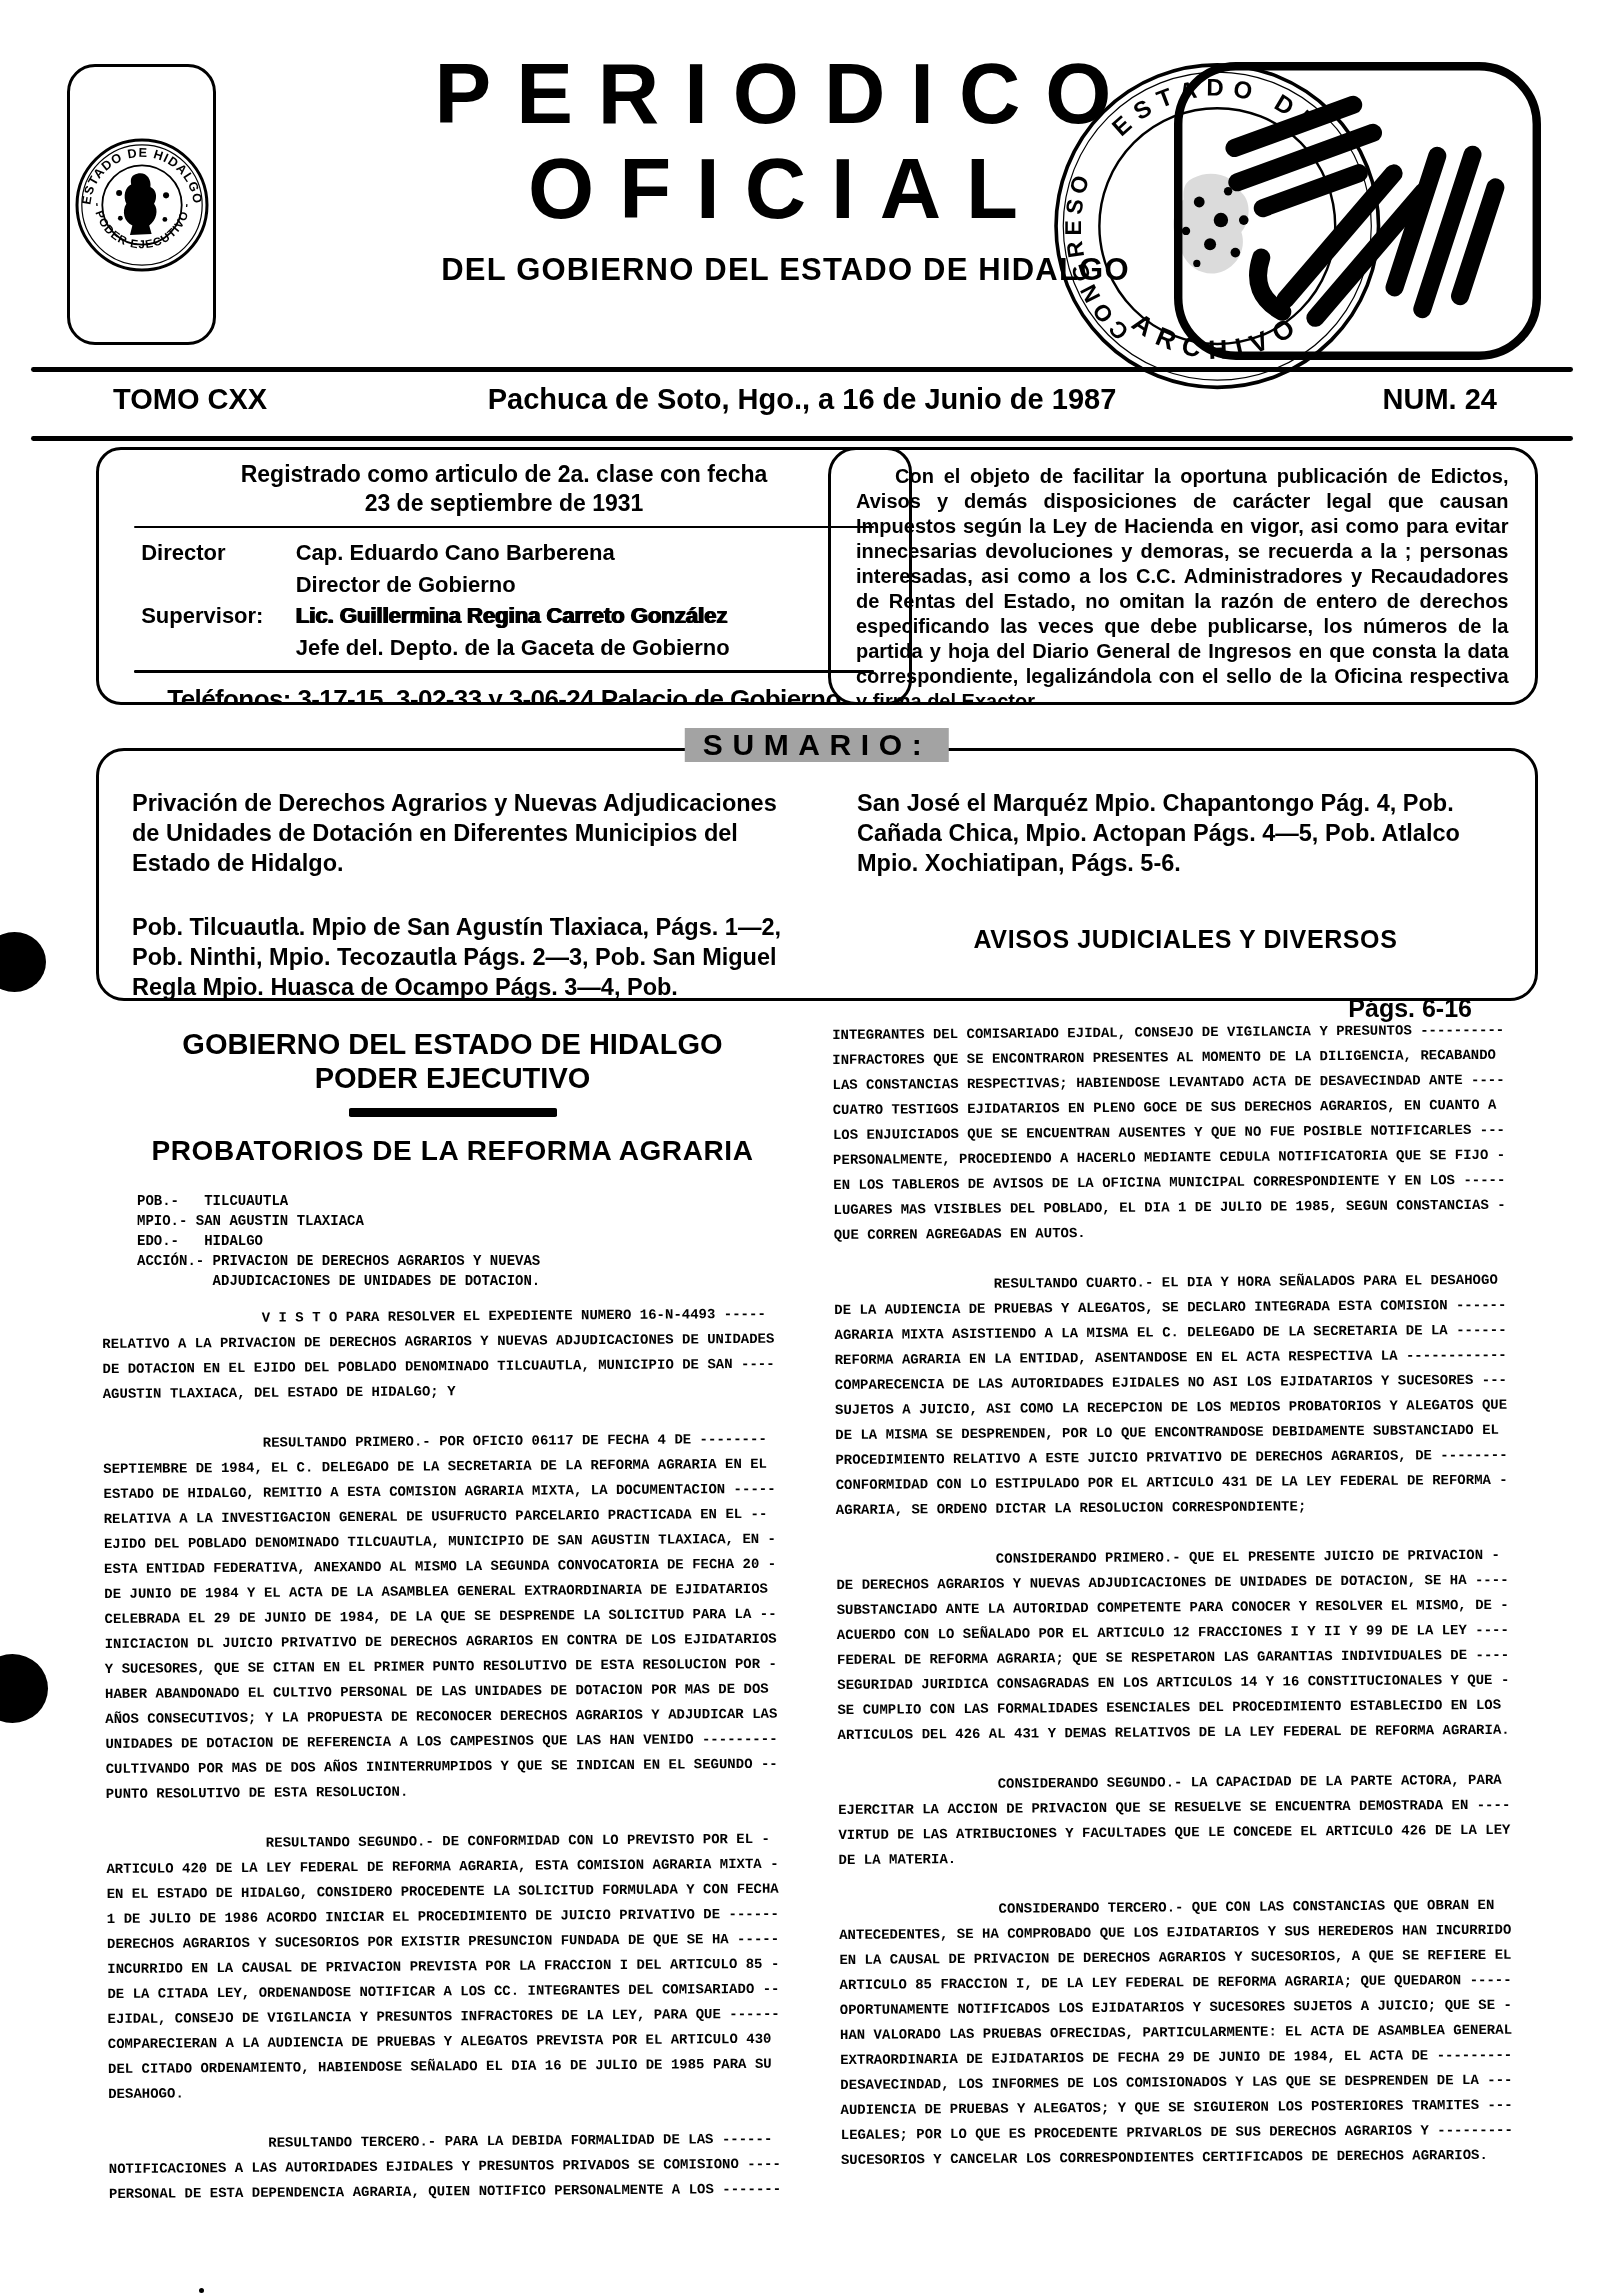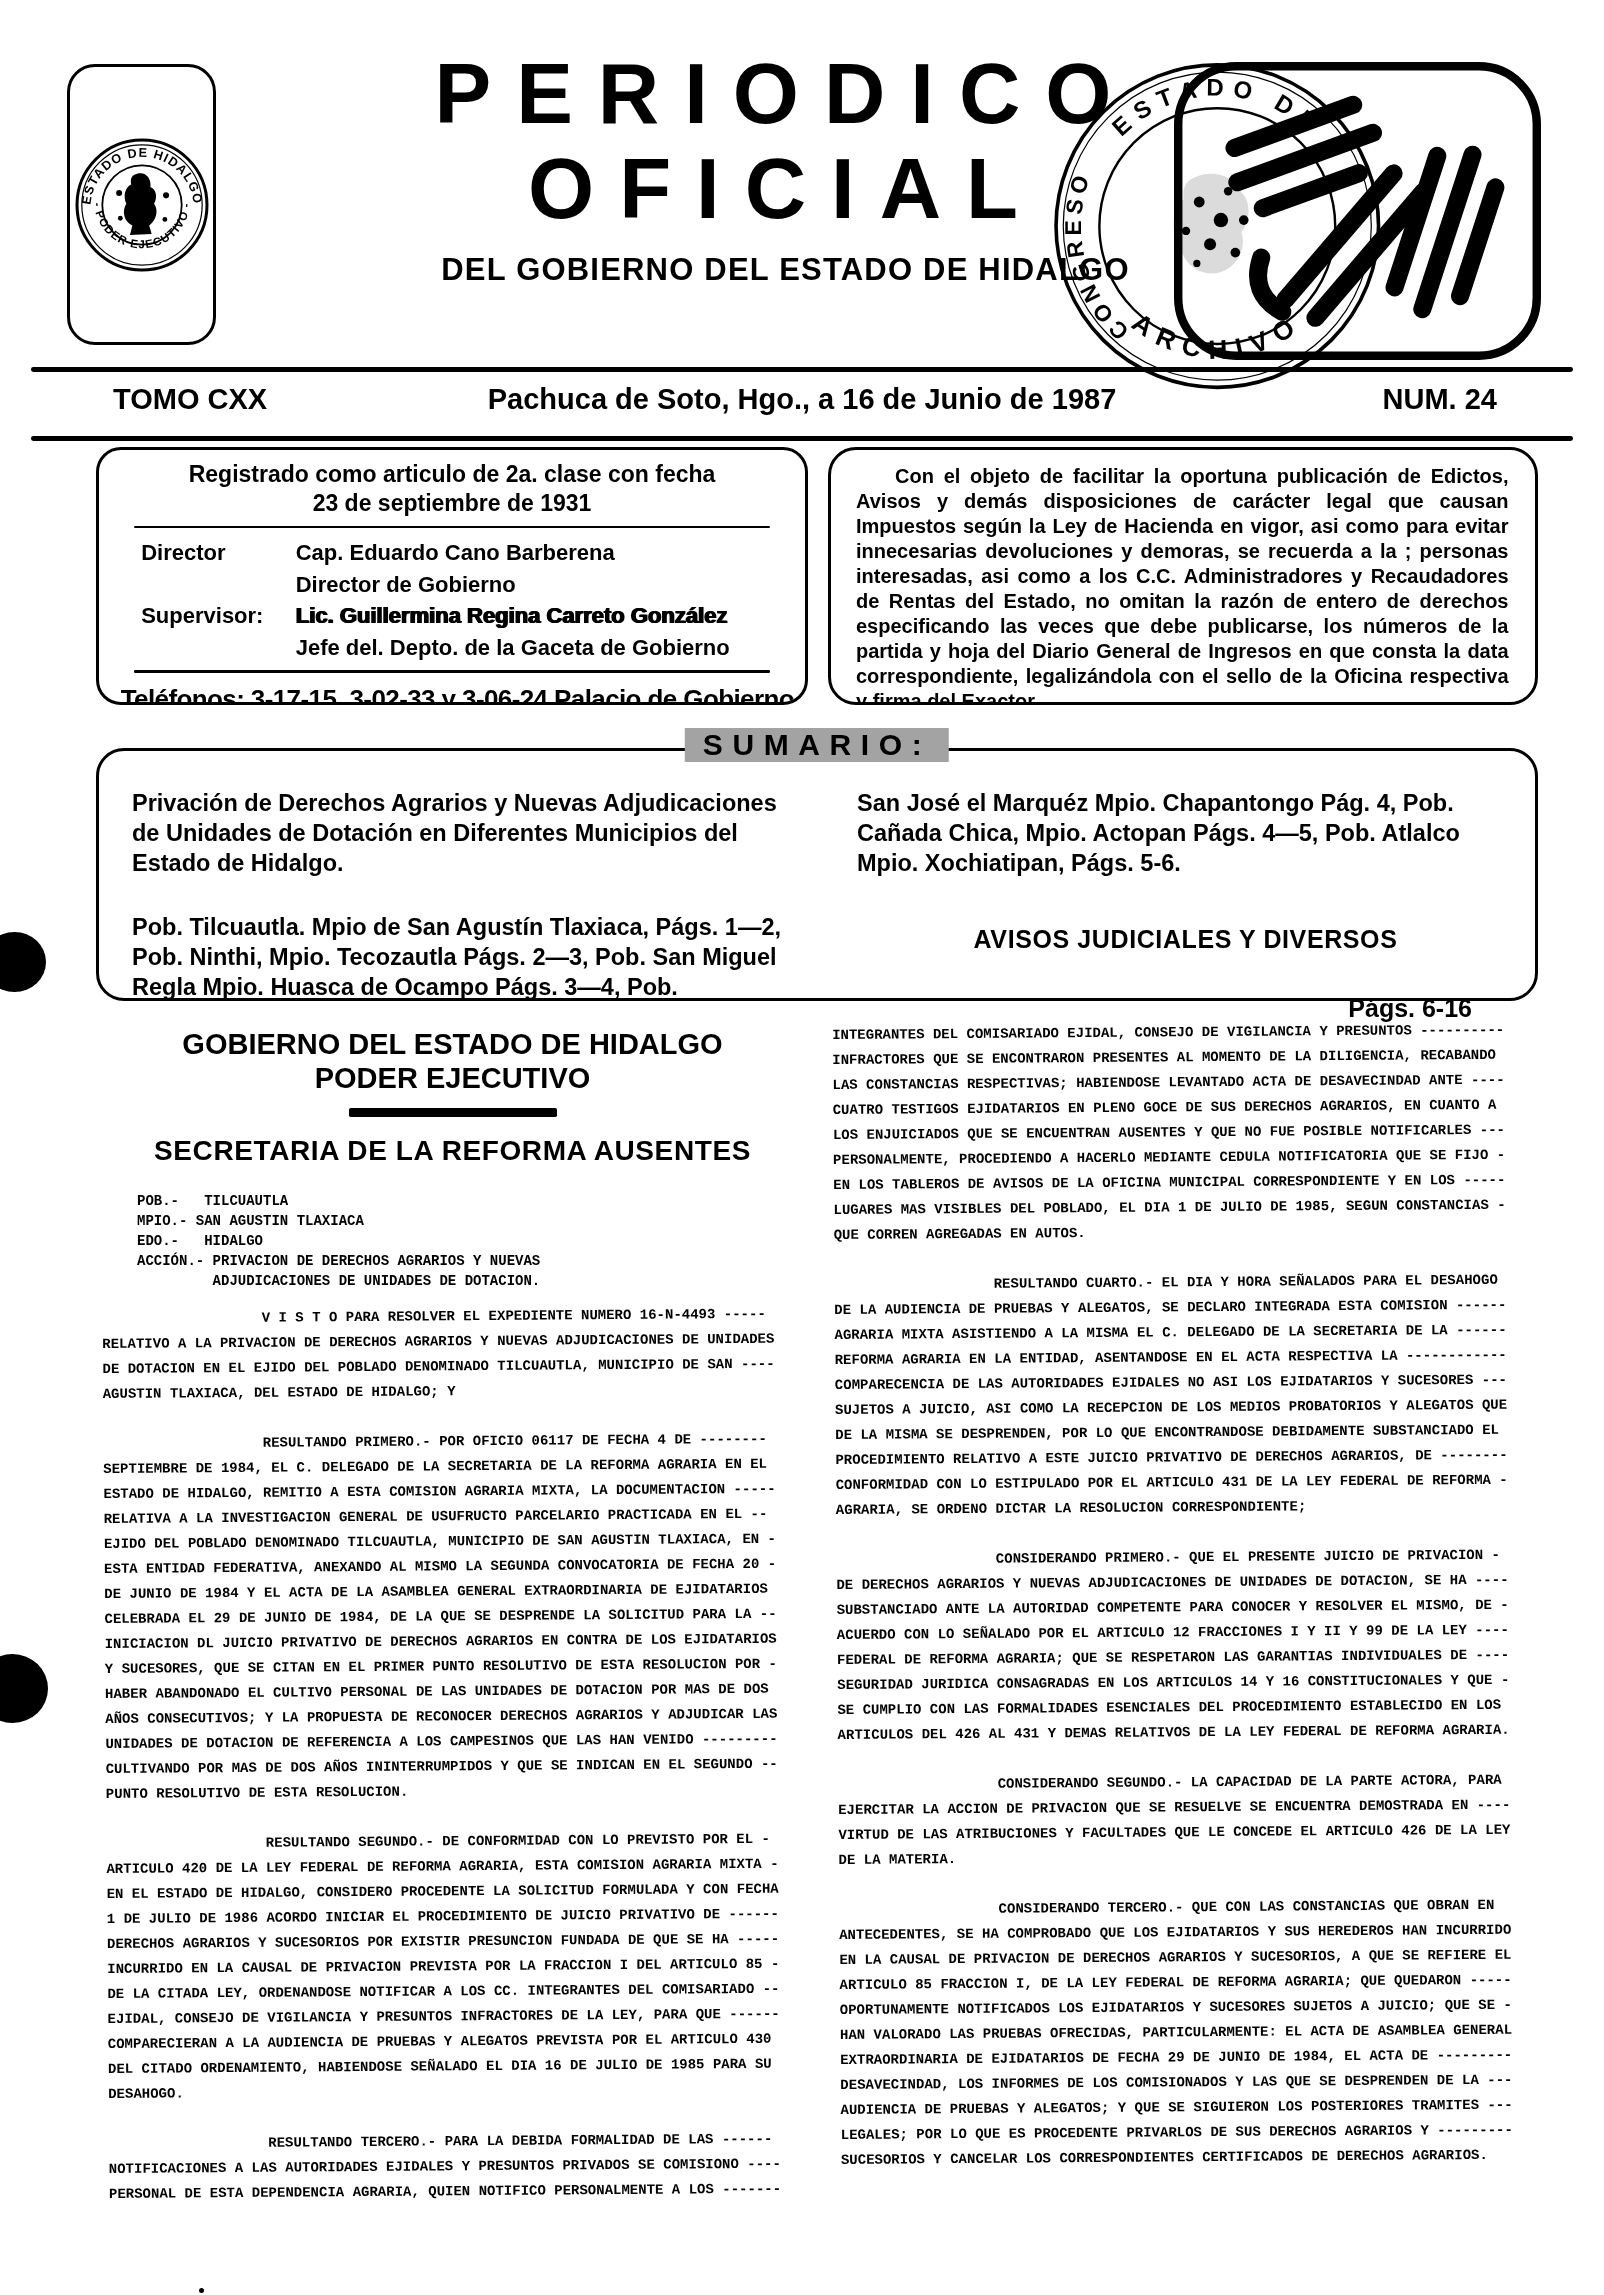--- a/index.html
+++ b/index.html
@@ -25,21 +25,21 @@
   
   .rule{position:absolute;left:31px;width:1542px;background:#000;border-radius:2.4px;}
   .rule-1{top:367px;height:5.4px;}
   .rule-2{top:436px;height:4.8px;}
   .issue-bar{position:absolute;left:0;top:383px;width:1604px;height:48px;}
   .issue-tomo{position:absolute;left:113px;font-weight:700;font-size:29px;}
   .issue-date{position:absolute;left:0;right:0;text-align:center;font-weight:700;font-size:29px;}
   .issue-num{position:absolute;right:107px;font-weight:700;font-size:29px;}
   
   .reg-box{
-    position:absolute;left:96px;top:447px;width:712px;height:258px;
+    position:absolute;left:96px;top:447px;width:816px;height:258px;
     border:3px solid #000;border-radius:25px;overflow:hidden;
     padding:9.6px 21.7px 0 21.7px;box-sizing:border-box;
   }
   .reg-title{font-weight:700;font-size:23px;line-height:29px;text-align:center;}
   .reg-divider{height:2.4px;background:#000;margin:8.4px 13.2px 10.8px 13.2px;border-radius:1.2px;}
   .reg-row{display:flex;font-size:22px;line-height:28px;margin-bottom:3.6px;}
   .reg-label{width:175px;flex:0 0 175px;font-weight:700;padding-left:20.5px;box-sizing:border-box;}
   .reg-value{font-weight:700;}
   .reg-value2{font-weight:600;}
   .smudged{text-shadow:1px 0 0 #000,-0.6px 0 0 #000;text-align:center;}
@@ -218,21 +218,21 @@
         <div class="avisos-title">AVISOS JUDICIALES Y DIVERSOS</div>
         <div class="avisos-pages">Págs. 6-16</div>
       </div>
     </div>
   </div>
 
   <div class="col-left">
     <div class="body-h1">GOBIERNO DEL ESTADO DE HIDALGO</div>
     <div class="body-h1">PODER EJECUTIVO</div>
     <div class="heading-divider"></div>
-    <div class="body-h2">SECRETARIA DE LA REFORMA AUSENTES</div>
+    <div class="body-h2">PROBATORIOS DE LA REFORMA AGRARIA</div>
     <div class="case-info tw"><div class="tw-line">POB.-   TILCUAUTLA</div><div class="tw-line">MPIO.- SAN AGUSTIN TLAXIACA</div><div class="tw-line">EDO.-   HIDALGO</div><div class="tw-line">ACCIÓN.- PRIVACION DE DERECHOS AGRARIOS Y NUEVAS</div><div class="tw-line">         ADJUDICACIONES DE UNIDADES DE DOTACION.</div></div>
     <div class="tw-lines-left tw"><div class="tw-line">                   V I S T O PARA RESOLVER EL EXPEDIENTE NUMERO 16-N-4493 -----</div><div class="tw-line">RELATIVO A LA PRIVACION DE DERECHOS AGRARIOS Y NUEVAS ADJUDICACIONES DE UNIDADES</div><div class="tw-line">DE DOTACION EN EL EJIDO DEL POBLADO DENOMINADO TILCUAUTLA, MUNICIPIO DE SAN ----</div><div class="tw-line">AGUSTIN TLAXIACA, DEL ESTADO DE HIDALGO; Y</div><div class="tw-line">&nbsp;</div><div class="tw-line">                   RESULTANDO PRIMERO.- POR OFICIO 06117 DE FECHA 4 DE --------</div><div class="tw-line">SEPTIEMBRE DE 1984, EL C. DELEGADO DE LA SECRETARIA DE LA REFORMA AGRARIA EN EL</div><div class="tw-line">ESTADO DE HIDALGO, REMITIO A ESTA COMISION AGRARIA MIXTA, LA DOCUMENTACION -----</div><div class="tw-line">RELATIVA A LA INVESTIGACION GENERAL DE USUFRUCTO PARCELARIO PRACTICADA EN EL --</div><div class="tw-line">EJIDO DEL POBLADO DENOMINADO TILCUAUTLA, MUNICIPIO DE SAN AGUSTIN TLAXIACA, EN -</div><div class="tw-line">ESTA ENTIDAD FEDERATIVA, ANEXANDO AL MISMO LA SEGUNDA CONVOCATORIA DE FECHA 20 -</div><div class="tw-line">DE JUNIO DE 1984 Y EL ACTA DE LA ASAMBLEA GENERAL EXTRAORDINARIA DE EJIDATARIOS</div><div class="tw-line">CELEBRADA EL 29 DE JUNIO DE 1984, DE LA QUE SE DESPRENDE LA SOLICITUD PARA LA --</div><div class="tw-line">INICIACION DL JUICIO PRIVATIVO DE DERECHOS AGRARIOS EN CONTRA DE LOS EJIDATARIOS</div><div class="tw-line">Y SUCESORES, QUE SE CITAN EN EL PRIMER PUNTO RESOLUTIVO DE ESTA RESOLUCION POR -</div><div class="tw-line">HABER ABANDONADO EL CULTIVO PERSONAL DE LAS UNIDADES DE DOTACION POR MAS DE DOS</div><div class="tw-line">AÑOS CONSECUTIVOS; Y LA PROPUESTA DE RECONOCER DERECHOS AGRARIOS Y ADJUDICAR LAS</div><div class="tw-line">UNIDADES DE DOTACION DE REFERENCIA A LOS CAMPESINOS QUE LAS HAN VENIDO ---------</div><div class="tw-line">CULTIVANDO POR MAS DE DOS AÑOS ININTERRUMPIDOS Y QUE SE INDICAN EN EL SEGUNDO --</div><div class="tw-line">PUNTO RESOLUTIVO DE ESTA RESOLUCION.</div><div class="tw-line">&nbsp;</div><div class="tw-line">                   RESULTANDO SEGUNDO.- DE CONFORMIDAD CON LO PREVISTO POR EL -</div><div class="tw-line">ARTICULO 420 DE LA LEY FEDERAL DE REFORMA AGRARIA, ESTA COMISION AGRARIA MIXTA -</div><div class="tw-line">EN EL ESTADO DE HIDALGO, CONSIDERO PROCEDENTE LA SOLICITUD FORMULADA Y CON FECHA</div><div class="tw-line">1 DE JULIO DE 1986 ACORDO INICIAR EL PROCEDIMIENTO DE JUICIO PRIVATIVO DE ------</div><div class="tw-line">DERECHOS AGRARIOS Y SUCESORIOS POR EXISTIR PRESUNCION FUNDADA DE QUE SE HA -----</div><div class="tw-line">INCURRIDO EN LA CAUSAL DE PRIVACION PREVISTA POR LA FRACCION I DEL ARTICULO 85 -</div><div class="tw-line">DE LA CITADA LEY, ORDENANDOSE NOTIFICAR A LOS CC. INTEGRANTES DEL COMISARIADO --</div><div class="tw-line">EJIDAL, CONSEJO DE VIGILANCIA Y PRESUNTOS INFRACTORES DE LA LEY, PARA QUE ------</div><div class="tw-line">COMPARECIERAN A LA AUDIENCIA DE PRUEBAS Y ALEGATOS PREVISTA POR EL ARTICULO 430</div><div class="tw-line">DEL CITADO ORDENAMIENTO, HABIENDOSE SEÑALADO EL DIA 16 DE JULIO DE 1985 PARA SU</div><div class="tw-line">DESAHOGO.</div><div class="tw-line">&nbsp;</div><div class="tw-line">                   RESULTANDO TERCERO.- PARA LA DEBIDA FORMALIDAD DE LAS ------</div><div class="tw-line">NOTIFICACIONES A LAS AUTORIDADES EJIDALES Y PRESUNTOS PRIVADOS SE COMISIONO ----</div><div class="tw-line">PERSONAL DE ESTA DEPENDENCIA AGRARIA, QUIEN NOTIFICO PERSONALMENTE A LOS -------</div></div>
   </div>
 
   <div class="col-right">
     <div class="tw-lines-right tw"><div class="tw-line">INTEGRANTES DEL COMISARIADO EJIDAL, CONSEJO DE VIGILANCIA Y PRESUNTOS ----------</div><div class="tw-line">INFRACTORES QUE SE ENCONTRARON PRESENTES AL MOMENTO DE LA DILIGENCIA, RECABANDO</div><div class="tw-line">LAS CONSTANCIAS RESPECTIVAS; HABIENDOSE LEVANTADO ACTA DE DESAVECINDAD ANTE ----</div><div class="tw-line">CUATRO TESTIGOS EJIDATARIOS EN PLENO GOCE DE SUS DERECHOS AGRARIOS, EN CUANTO A</div><div class="tw-line">LOS ENJUICIADOS QUE SE ENCUENTRAN AUSENTES Y QUE NO FUE POSIBLE NOTIFICARLES ---</div><div class="tw-line">PERSONALMENTE, PROCEDIENDO A HACERLO MEDIANTE CEDULA NOTIFICATORIA QUE SE FIJO -</div><div class="tw-line">EN LOS TABLEROS DE AVISOS DE LA OFICINA MUNICIPAL CORRESPONDIENTE Y EN LOS -----</div><div class="tw-line">LUGARES MAS VISIBLES DEL POBLADO, EL DIA 1 DE JULIO DE 1985, SEGUN CONSTANCIAS -</div><div class="tw-line">QUE CORREN AGREGADAS EN AUTOS.</div><div class="tw-line">&nbsp;</div><div class="tw-line">                   RESULTANDO CUARTO.- EL DIA Y HORA SEÑALADOS PARA EL DESAHOGO</div><div class="tw-line">DE LA AUDIENCIA DE PRUEBAS Y ALEGATOS, SE DECLARO INTEGRADA ESTA COMISION ------</div><div class="tw-line">AGRARIA MIXTA ASISTIENDO A LA MISMA EL C. DELEGADO DE LA SECRETARIA DE LA ------</div><div class="tw-line">REFORMA AGRARIA EN LA ENTIDAD, ASENTANDOSE EN EL ACTA RESPECTIVA LA ------------</div><div class="tw-line">COMPARECENCIA DE LAS AUTORIDADES EJIDALES NO ASI LOS EJIDATARIOS Y SUCESORES ---</div><div class="tw-line">SUJETOS A JUICIO, ASI COMO LA RECEPCION DE LOS MEDIOS PROBATORIOS Y ALEGATOS QUE</div><div class="tw-line">DE LA MISMA SE DESPRENDEN, POR LO QUE ENCONTRANDOSE DEBIDAMENTE SUBSTANCIADO EL</div><div class="tw-line">PROCEDIMIENTO RELATIVO A ESTE JUICIO PRIVATIVO DE DERECHOS AGRARIOS, DE --------</div><div class="tw-line">CONFORMIDAD CON LO ESTIPULADO POR EL ARTICULO 431 DE LA LEY FEDERAL DE REFORMA -</div><div class="tw-line">AGRARIA, SE ORDENO DICTAR LA RESOLUCION CORRESPONDIENTE;</div><div class="tw-line">&nbsp;</div><div class="tw-line">                   CONSIDERANDO PRIMERO.- QUE EL PRESENTE JUICIO DE PRIVACION -</div><div class="tw-line">DE DERECHOS AGRARIOS Y NUEVAS ADJUDICACIONES DE UNIDADES DE DOTACION, SE HA ----</div><div class="tw-line">SUBSTANCIADO ANTE LA AUTORIDAD COMPETENTE PARA CONOCER Y RESOLVER EL MISMO, DE -</div><div class="tw-line">ACUERDO CON LO SEÑALADO POR EL ARTICULO 12 FRACCIONES I Y II Y 99 DE LA LEY ----</div><div class="tw-line">FEDERAL DE REFORMA AGRARIA; QUE SE RESPETARON LAS GARANTIAS INDIVIDUALES DE ----</div><div class="tw-line">SEGURIDAD JURIDICA CONSAGRADAS EN LOS ARTICULOS 14 Y 16 CONSTITUCIONALES Y QUE -</div><div class="tw-line">SE CUMPLIO CON LAS FORMALIDADES ESENCIALES DEL PROCEDIMIENTO ESTABLECIDO EN LOS</div><div class="tw-line">ARTICULOS DEL 426 AL 431 Y DEMAS RELATIVOS DE LA LEY FEDERAL DE REFORMA AGRARIA.</div><div class="tw-line">&nbsp;</div><div class="tw-line">                   CONSIDERANDO SEGUNDO.- LA CAPACIDAD DE LA PARTE ACTORA, PARA</div><div class="tw-line">EJERCITAR LA ACCION DE PRIVACION QUE SE RESUELVE SE ENCUENTRA DEMOSTRADA EN ----</div><div class="tw-line">VIRTUD DE LAS ATRIBUCIONES Y FACULTADES QUE LE CONCEDE EL ARTICULO 426 DE LA LEY</div><div class="tw-line">DE LA MATERIA.</div><div class="tw-line">&nbsp;</div><div class="tw-line">                   CONSIDERANDO TERCERO.- QUE CON LAS CONSTANCIAS QUE OBRAN EN</div><div class="tw-line">ANTECEDENTES, SE HA COMPROBADO QUE LOS EJIDATARIOS Y SUS HEREDEROS HAN INCURRIDO</div><div class="tw-line">EN LA CAUSAL DE PRIVACION DE DERECHOS AGRARIOS Y SUCESORIOS, A QUE SE REFIERE EL</div><div class="tw-line">ARTICULO 85 FRACCION I, DE LA LEY FEDERAL DE REFORMA AGRARIA; QUE QUEDARON -----</div><div class="tw-line">OPORTUNAMENTE NOTIFICADOS LOS EJIDATARIOS Y SUCESORES SUJETOS A JUICIO; QUE SE -</div><div class="tw-line">HAN VALORADO LAS PRUEBAS OFRECIDAS, PARTICULARMENTE: EL ACTA DE ASAMBLEA GENERAL</div><div class="tw-line">EXTRAORDINARIA DE EJIDATARIOS DE FECHA 29 DE JUNIO DE 1984, EL ACTA DE ---------</div><div class="tw-line">DESAVECINDAD, LOS INFORMES DE LOS COMISIONADOS Y LAS QUE SE DESPRENDEN DE LA ---</div><div class="tw-line">AUDIENCIA DE PRUEBAS Y ALEGATOS; Y QUE SE SIGUIERON LOS POSTERIORES TRAMITES ---</div><div class="tw-line">LEGALES; POR LO QUE ES PROCEDENTE PRIVARLOS DE SUS DERECHOS AGRARIOS Y ---------</div><div class="tw-line">SUCESORIOS Y CANCELAR LOS CORRESPONDIENTES CERTIFICADOS DE DERECHOS AGRARIOS.</div></div>
   </div>
 
   <div class="ink-blot blot-1"></div>
   <div class="ink-blot blot-2"></div>

